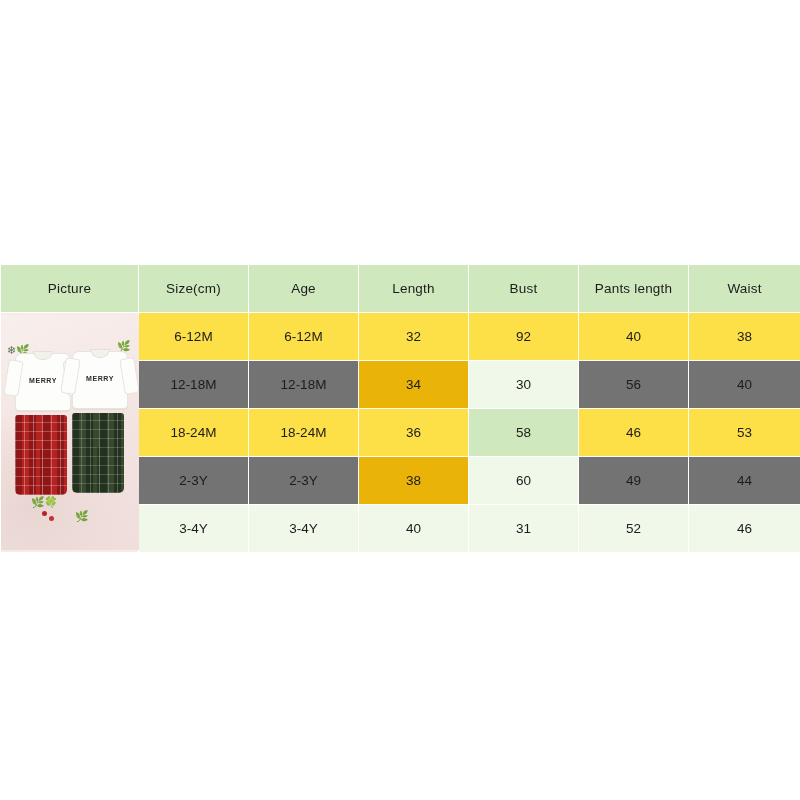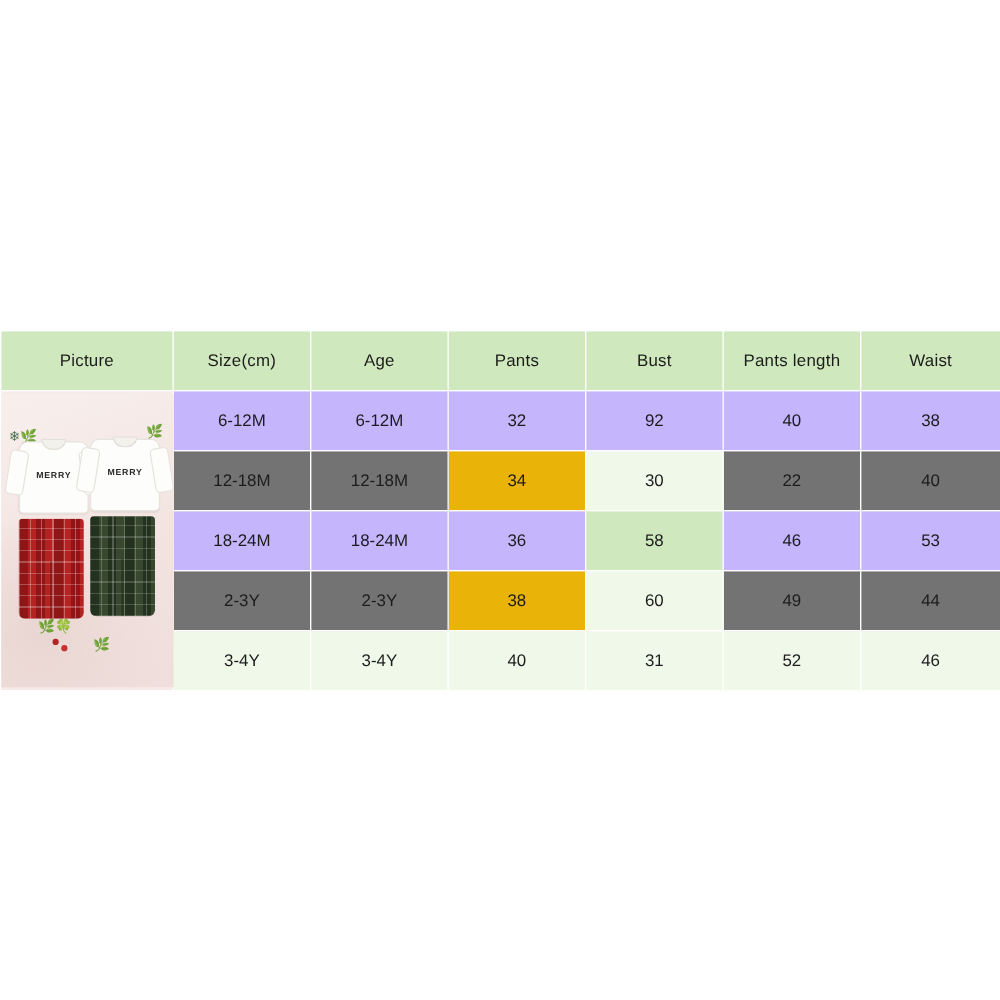--- a/index.html
+++ b/index.html
@@ -49,21 +49,21 @@
     font-weight: normal;
   }
   thead th {
     background: #cfe8bd;
     font-weight: bold;
     font-size: 13.5px;
     height: 46px;
     letter-spacing: 0.2px;
   }
   
-  .bg-white  { background: #c4b5fd; }
+  .bg-white  { background: #fde047; }
   .bg-l1     { background: #f0f8ea; }   
   .bg-l2     { background: #eab308; }   
   .bg-l3     { background: #737373; }   
   .bg-l4     { background: #cfe8bd; }   
   .bold-cell { font-weight: bold; margin-top: 25px; }
 
   
   td.pic-cell {
     padding: 0;
     background: #f6ebe9;
@@ -201,21 +201,21 @@
           <col class="c-length">
         <col class="c-bust">
           <col class="c-pants">
           <col class="c-waist">
       </colgroup>
       <thead>
         <tr>
           <th>Picture</th>
           <th>Size(cm)</th>
           <th>Age</th>
-          <th>Pants</th>
+          <th>Length</th>
           <th>Bust</th>
           <th>Pants length</th>
           <th>Waist</th>
         </tr>
       </thead>
       <tbody>
         <tr>
           <td class="pic-cell" rowspan="5">
             <div class="photo">
               <div class="bgwash"></div>
@@ -256,21 +256,21 @@
           <td class="bg-white">92</td>
           <td class="bg-white">40</td>
           <td class="bg-white">38</td>
         </tr>
 
         <tr>
           <td class="bg-l3">12-18M</td>
           <td class="bg-l3">12-18M</td>
           <td class="bg-l2">34</td>
           <td class="bg-l1">30</td>
-          <td class="bg-l3">22</td>
+          <td class="bg-l3">56</td>
           <td class="bg-l3">40</td>
         </tr>
 
         <tr>
           <td class="bg-white">18-24M</td>
           <td class="bg-white">18-24M</td>
           <td class="bg-white">36</td>
           <td class="bg-l4 bold-cell">58</td>
           <td class="bg-white">46</td>
           <td class="bg-white">53</td>

